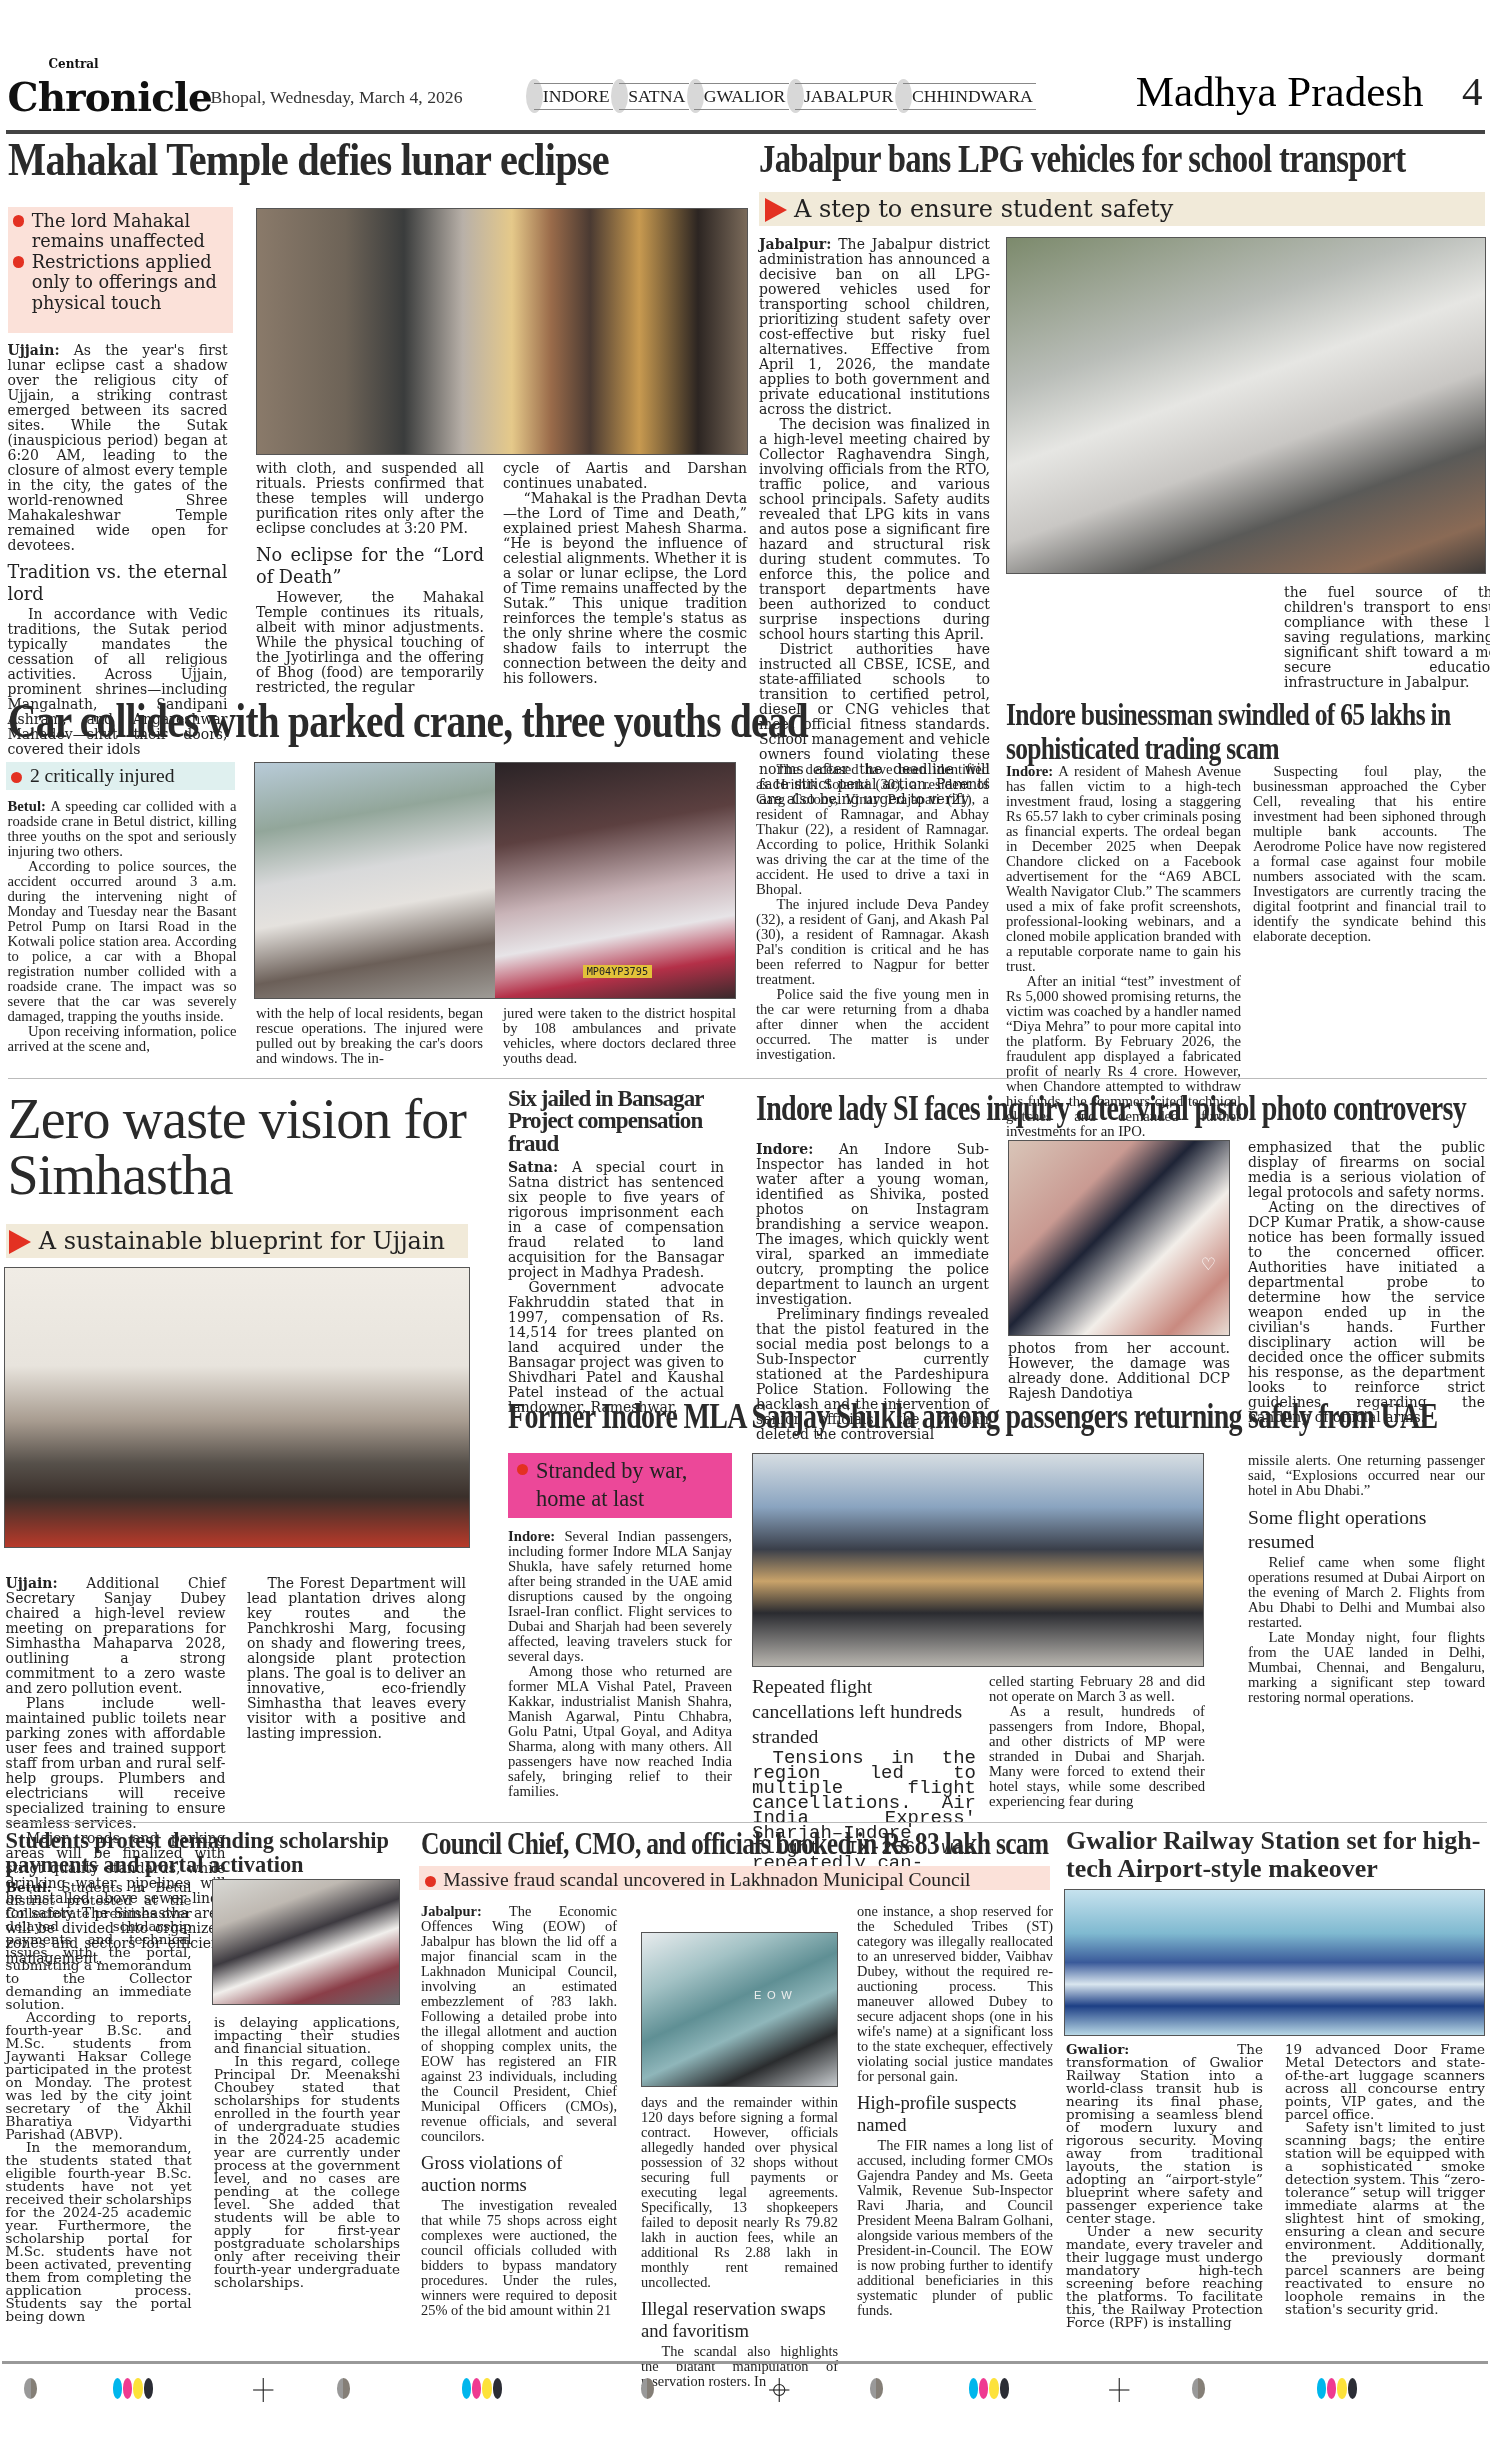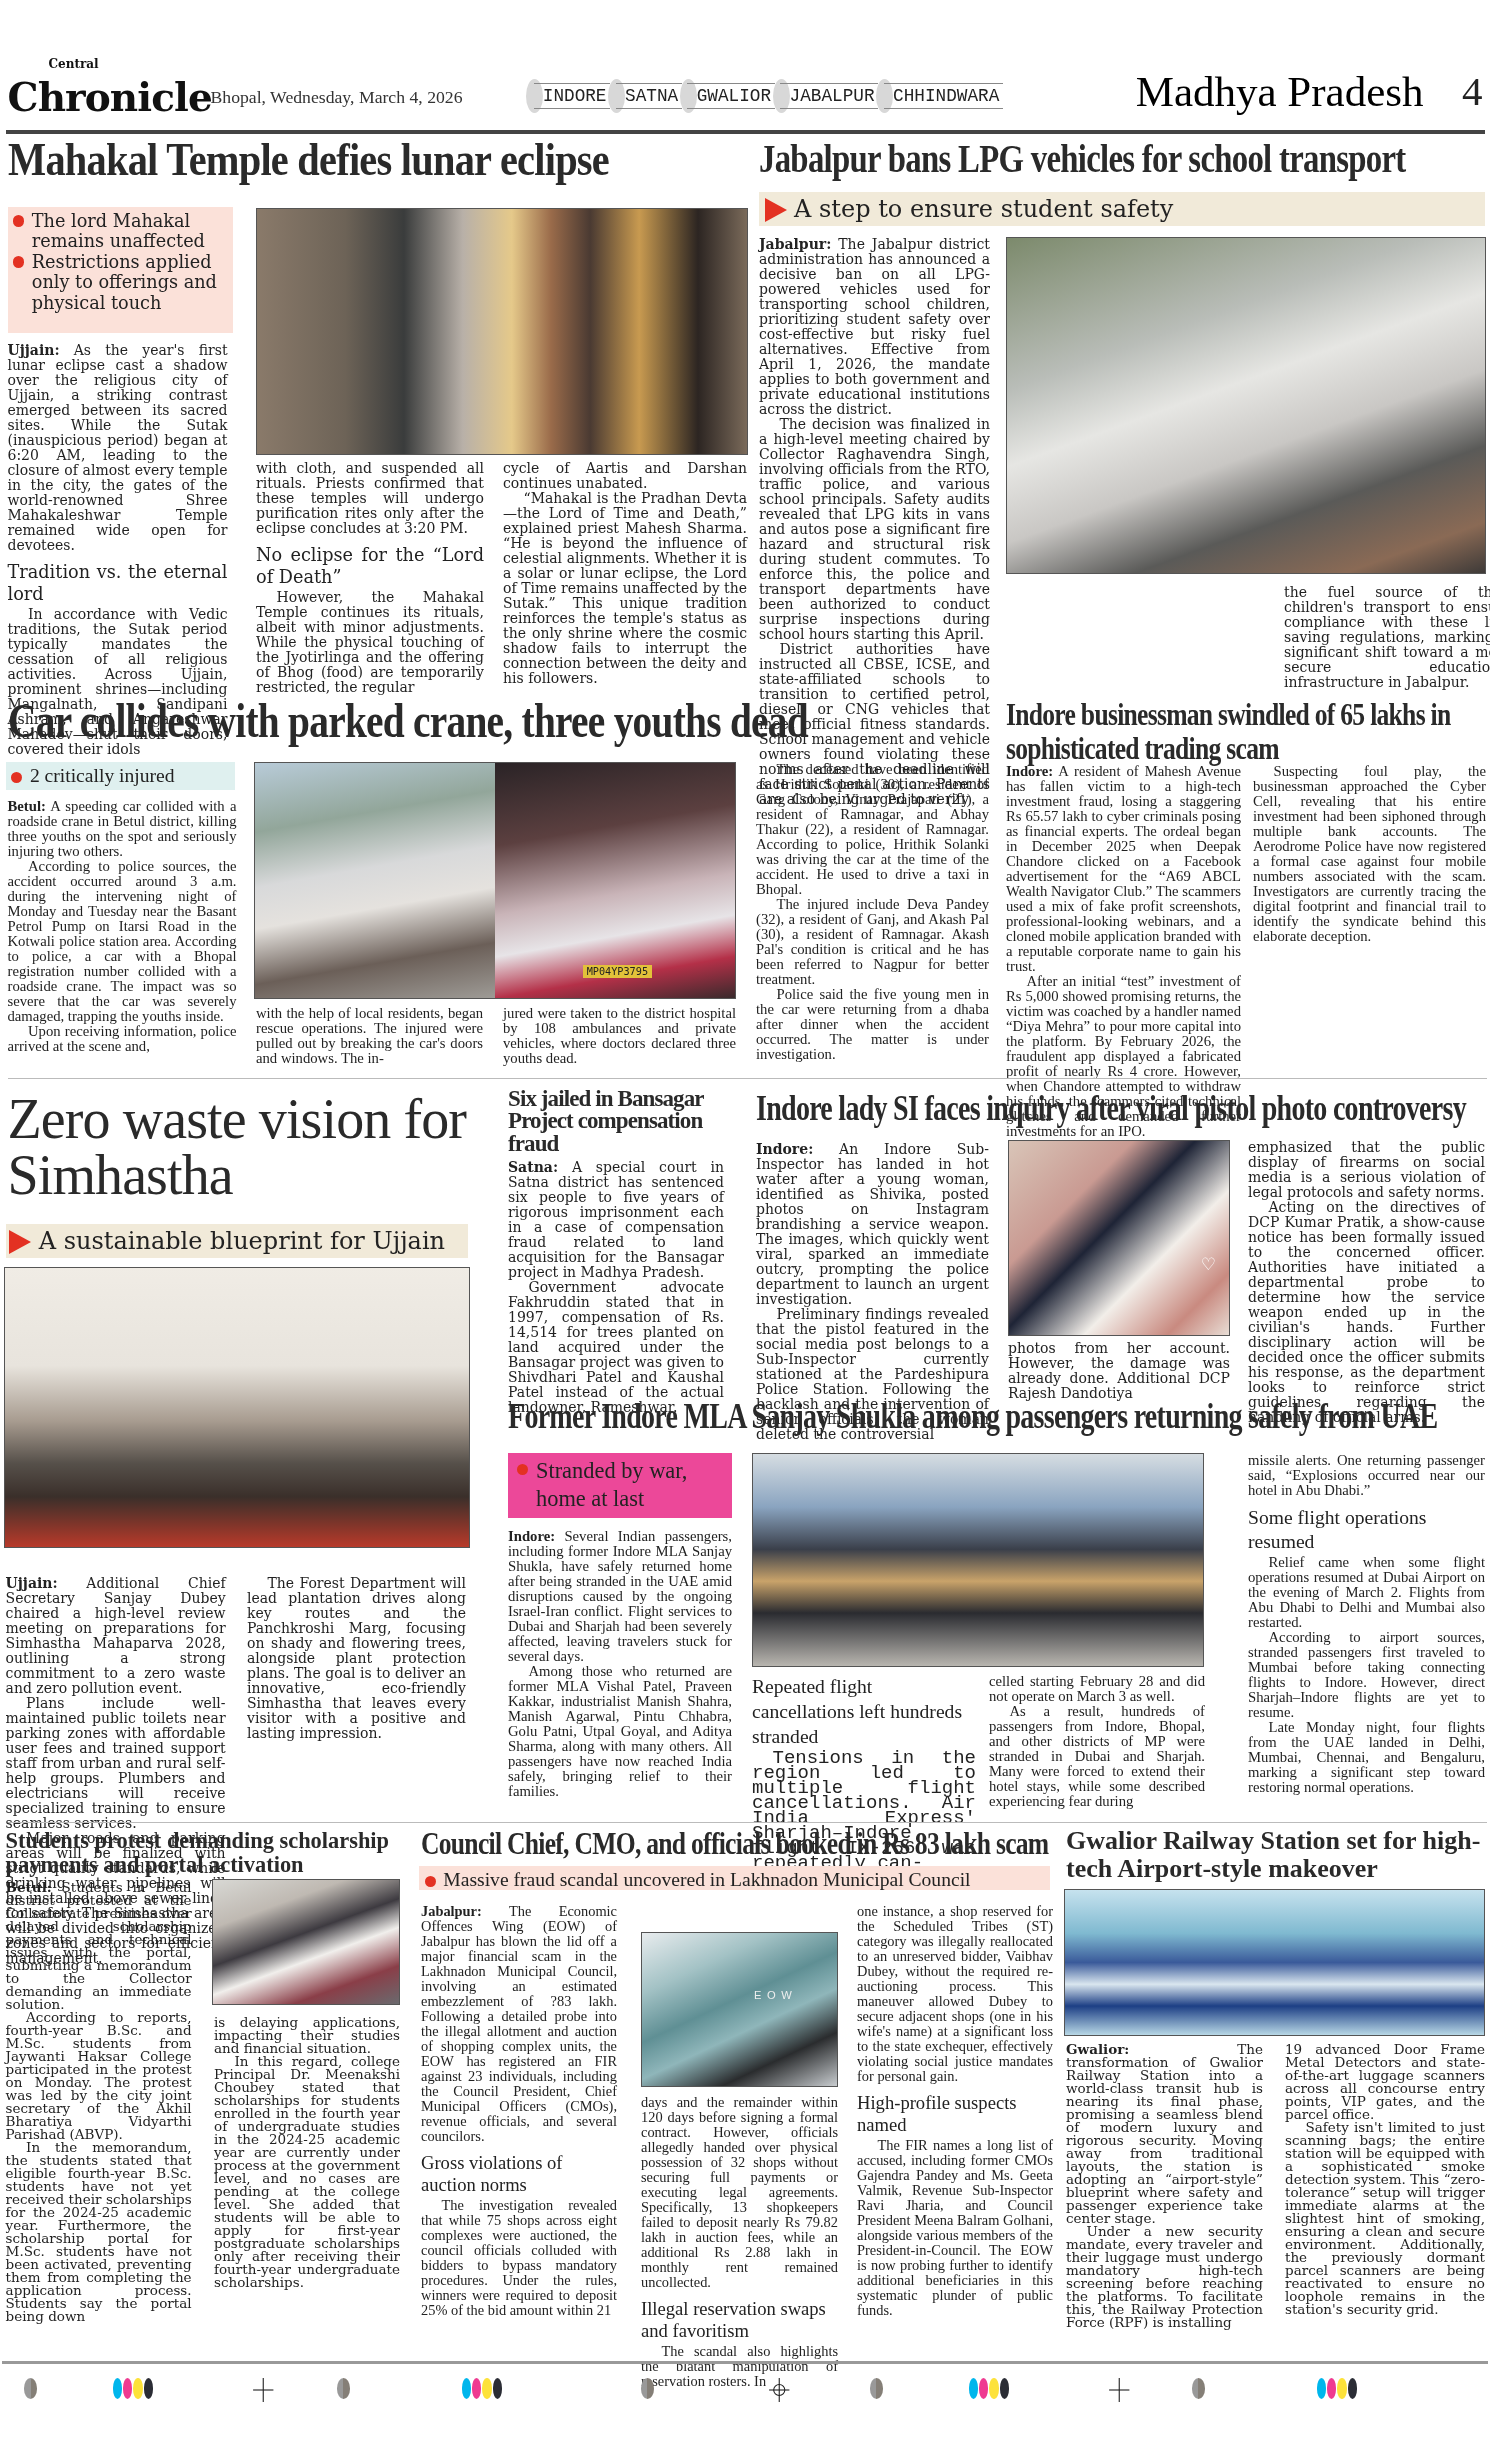--- a/index.html
+++ b/index.html
@@ -3,21 +3,21 @@
 <meta charset="utf-8">
 <style>
 *{box-sizing:border-box;margin:0;padding:0}
 body{width:1490px;height:2462px;background:#fff;font-family:"DejaVu Serif",serif;color:#222;position:relative;overflow:hidden}
 .abs{position:absolute}
 .mast{top:61px;left:7.5px;width:1475px;height:65px}
 .logo{position:absolute;left:0;top:0;font-family:"DejaVu Serif",serif;font-weight:bold;font-size:41px;letter-spacing:-0.9px;color:#111}
 .logo small{position:absolute;left:41px;top:-3.7px;font-size:12px;font-weight:bold;letter-spacing:0}
 .dateline{position:absolute;left:203px;top:26px;font-family:"Liberation Serif",serif;font-size:17.7px;color:#333}
 .cities{position:absolute;left:526px;top:22.4px;display:flex;gap:5.6px}
-.city{font-family:Liberation Mono, monospace;font-size:17.7px;color:#222;border-top:1.9px solid #888;border-bottom:1.9px solid #888;padding:1.9px 3.7px 1.9px 9.3px;position:relative}
+.city{font-family:Liberation Serif, serif;font-size:17.7px;color:#222;border-top:1.9px solid #888;border-bottom:1.9px solid #888;padding:1.9px 3.7px 1.9px 9.3px;position:relative}
 .city:before{content:"";position:absolute;left:-7.5px;top:-5.6px;width:17px;height:34px;border-radius:50%;background:#d8d8d8;z-index:-1}
 .section{position:absolute;right:59px;top:5.6px;font-family:Liberation Serif, serif;font-size:43px;color:#000000}
 .pageno{position:absolute;right:0;top:5.6px;font-family:"Liberation Serif",serif;font-size:41px;color:#222}
 .rule{left:5.6px;width:1479px;height:3.7px;background:#444}
 .hl{font-family:"Liberation Serif",serif;color:#2a2a2a;line-height:1.02;letter-spacing:-0.9px}
 .body{font-family:"DejaVu Serif",serif;font-size:14px;line-height:15px;text-align:justify;color:#222;hyphens:auto}
 .body p{text-indent:20.5px}
 .body p.first{text-indent:0}
 .body b{font-weight:bold}
 .sub{font-family:"DejaVu Serif",serif;font-size:17.7px;line-height:22.4px;color:#222;margin:7.5px 0 1.9px}
@@ -207,21 +207,20 @@
     <p class="first"><span>celled starting February 28 and did not operate on March 3 as well.</span></p>
     <p><span>As a result, hundreds of passengers from Indore, Bhopal, and other districts of MP were stranded in Dubai and Sharjah. Many were forced to extend their hotel stays, while some described experiencing fear during</span></p>
   </div>
   <div class="abs" style="left:1248px;top:1453px;width:237px">
     <div class="body" style="font-family:'Liberation Serif',serif;font-size:14.7px">
         <p class="first"><span>missile alerts. One returning passenger said, “Explosions occurred near our hotel in Abu Dhabi.”</span></p>
       </div>
     <div class="sub" style="font-family:'Liberation Serif',serif;font-size:19.6px;line-height:24px">Some flight operations resumed</div>
     <div class="body" style="font-family:'Liberation Serif',serif;font-size:14.7px">
       <p><span>Relief came when some flight operations resumed at Dubai Airport on the evening of March 2. Flights from Abu Dhabi to Delhi and Mumbai also restarted.</span></p>
-      <p><span>According to airport sources, stranded passengers first traveled to Mumbai before taking connecting flights to Indore. However, direct Sharjah–Indore flights are yet to resume.</span></p>
       <p><span>Late Monday night, four flights from the UAE landed in Delhi, Mumbai, Chennai, and Bengaluru, marking a significant step toward restoring normal operations.</span></p>
     </div>
   </div>
 </article>
 
 <div class="abs" style="left:7.5px;top:1822px;width:1479px;height:0.9px;background:#bbb"></div>
 
 <article>
   <h2 class="abs hl" style="left:5.6px;top:1829px;width:400px;font-size:22.4px;line-height:24px;font-weight:bold;letter-spacing:0">Students protest demanding scholarship payments and portal activation</h2>
   <div class="abs body" style="left:5.6px;top:1881px;width:186px;font-size:13.5px;line-height:13px">

